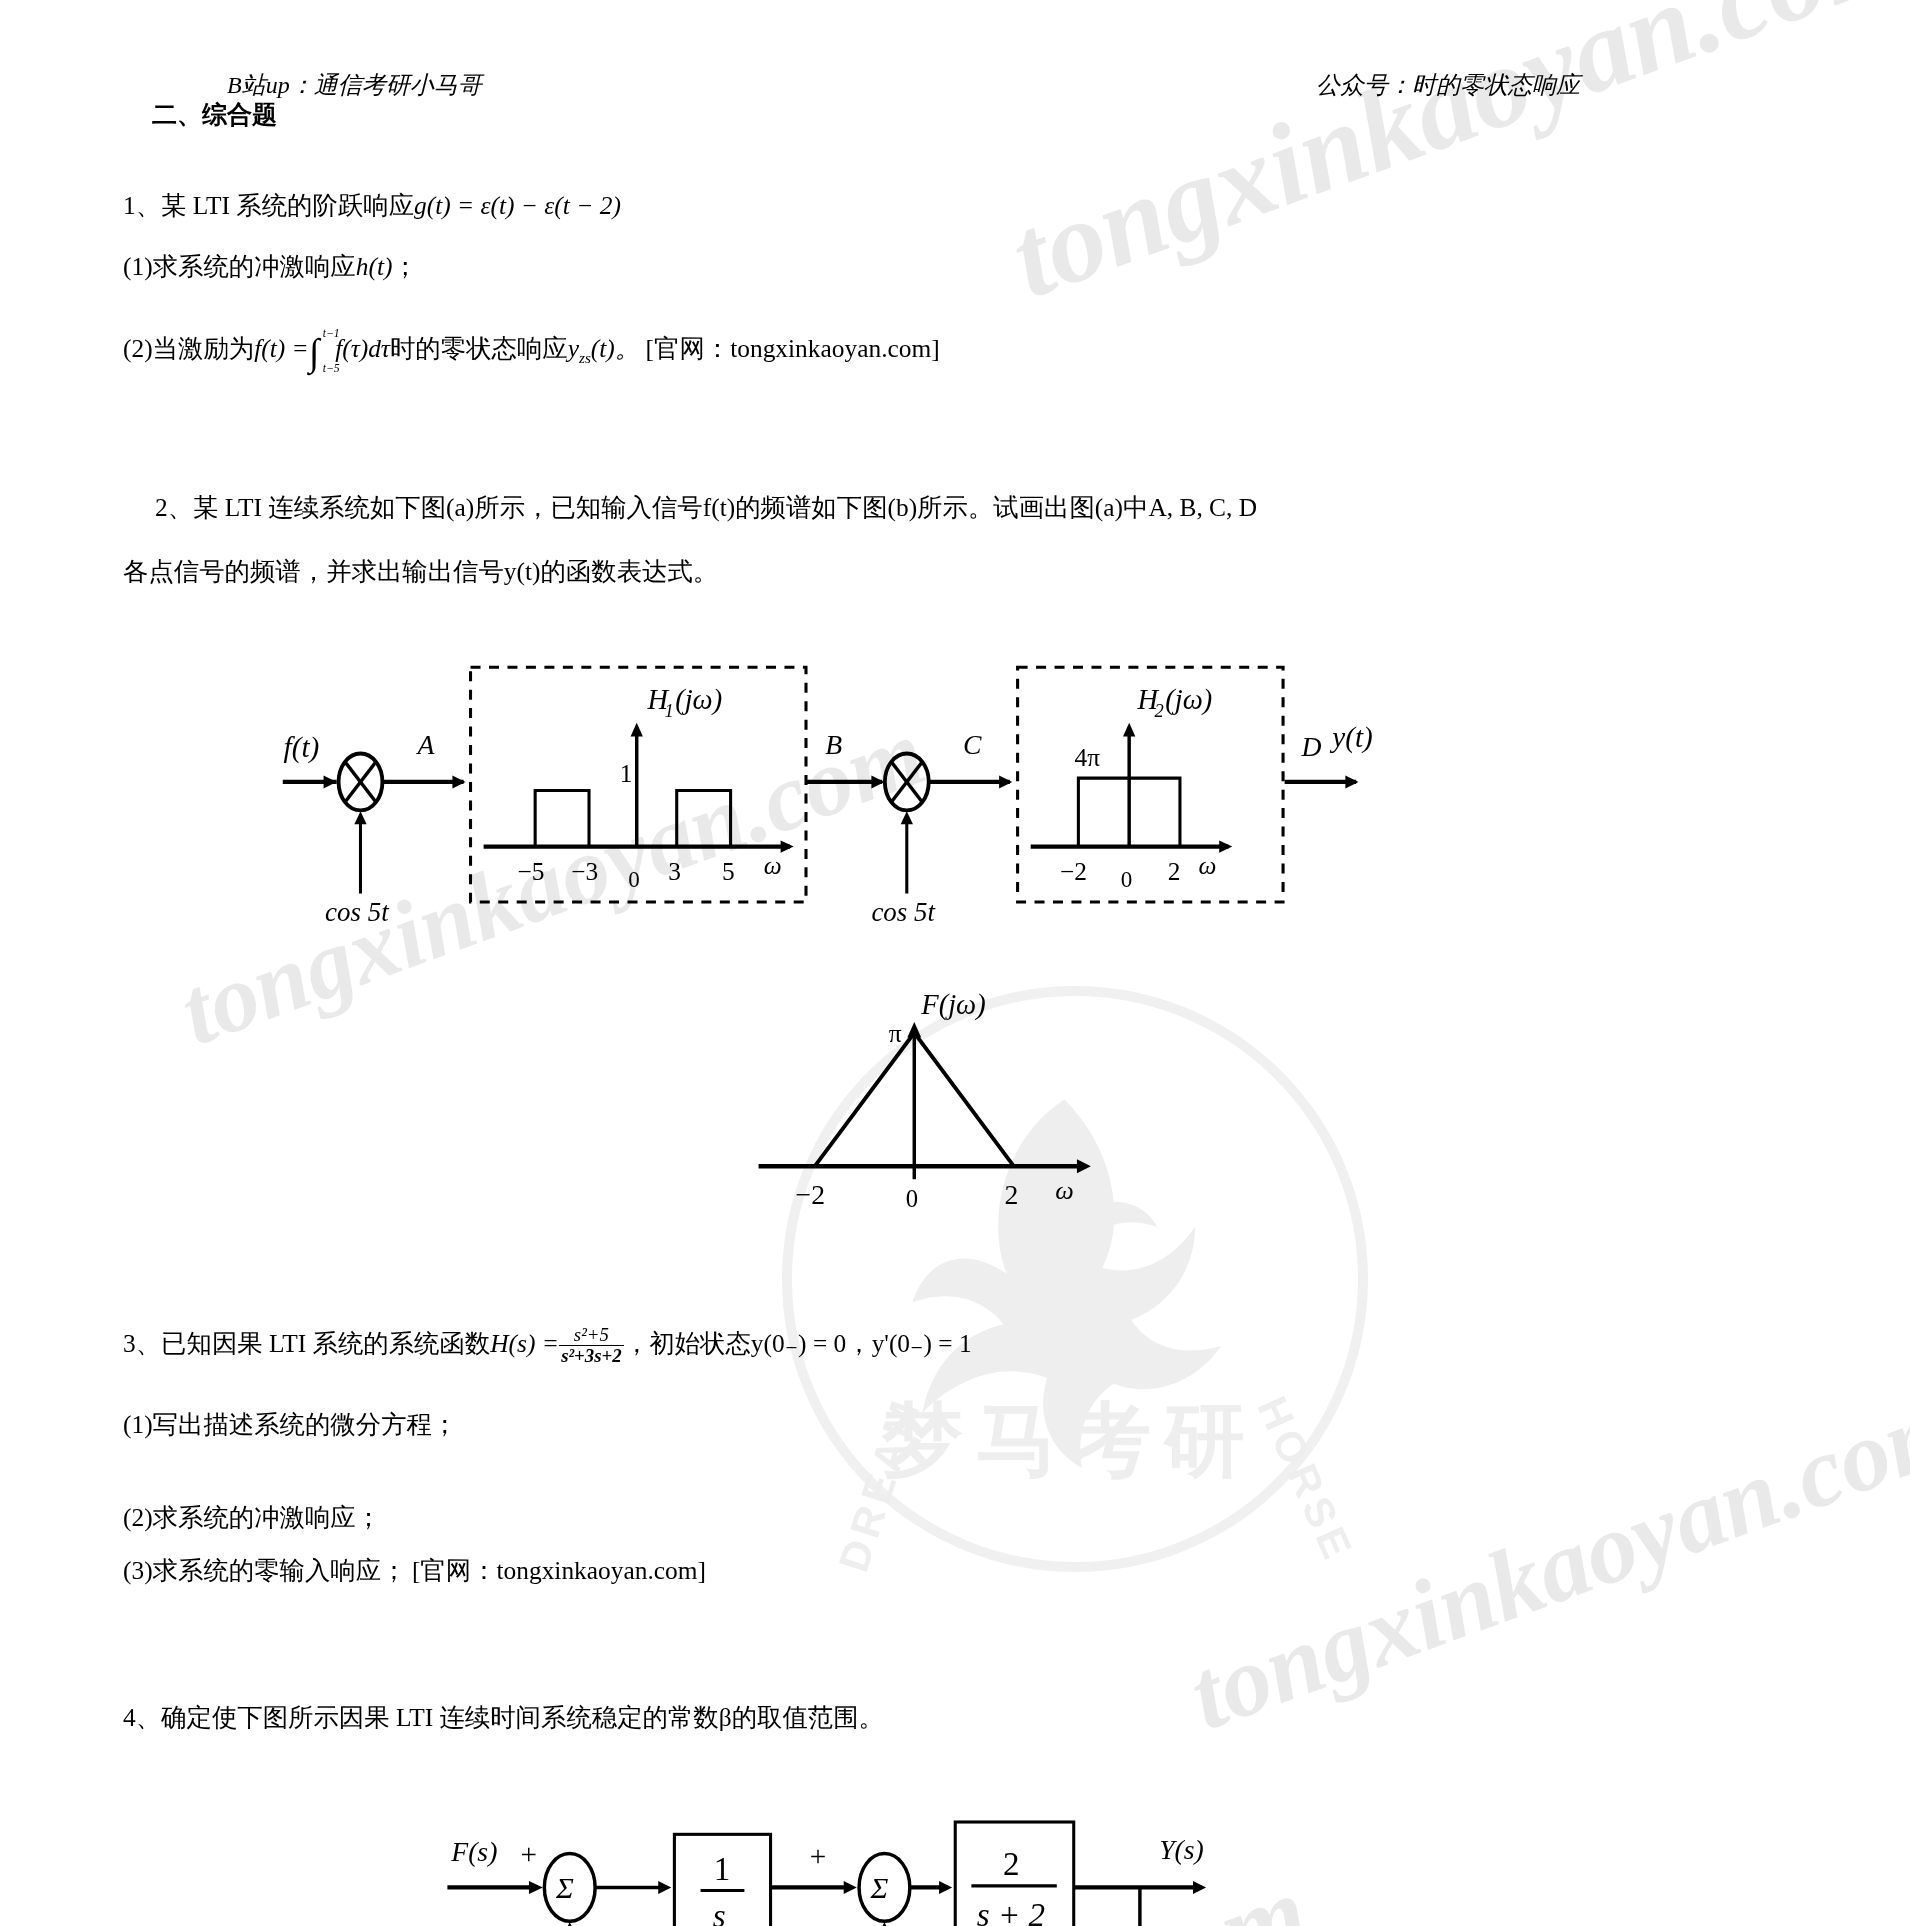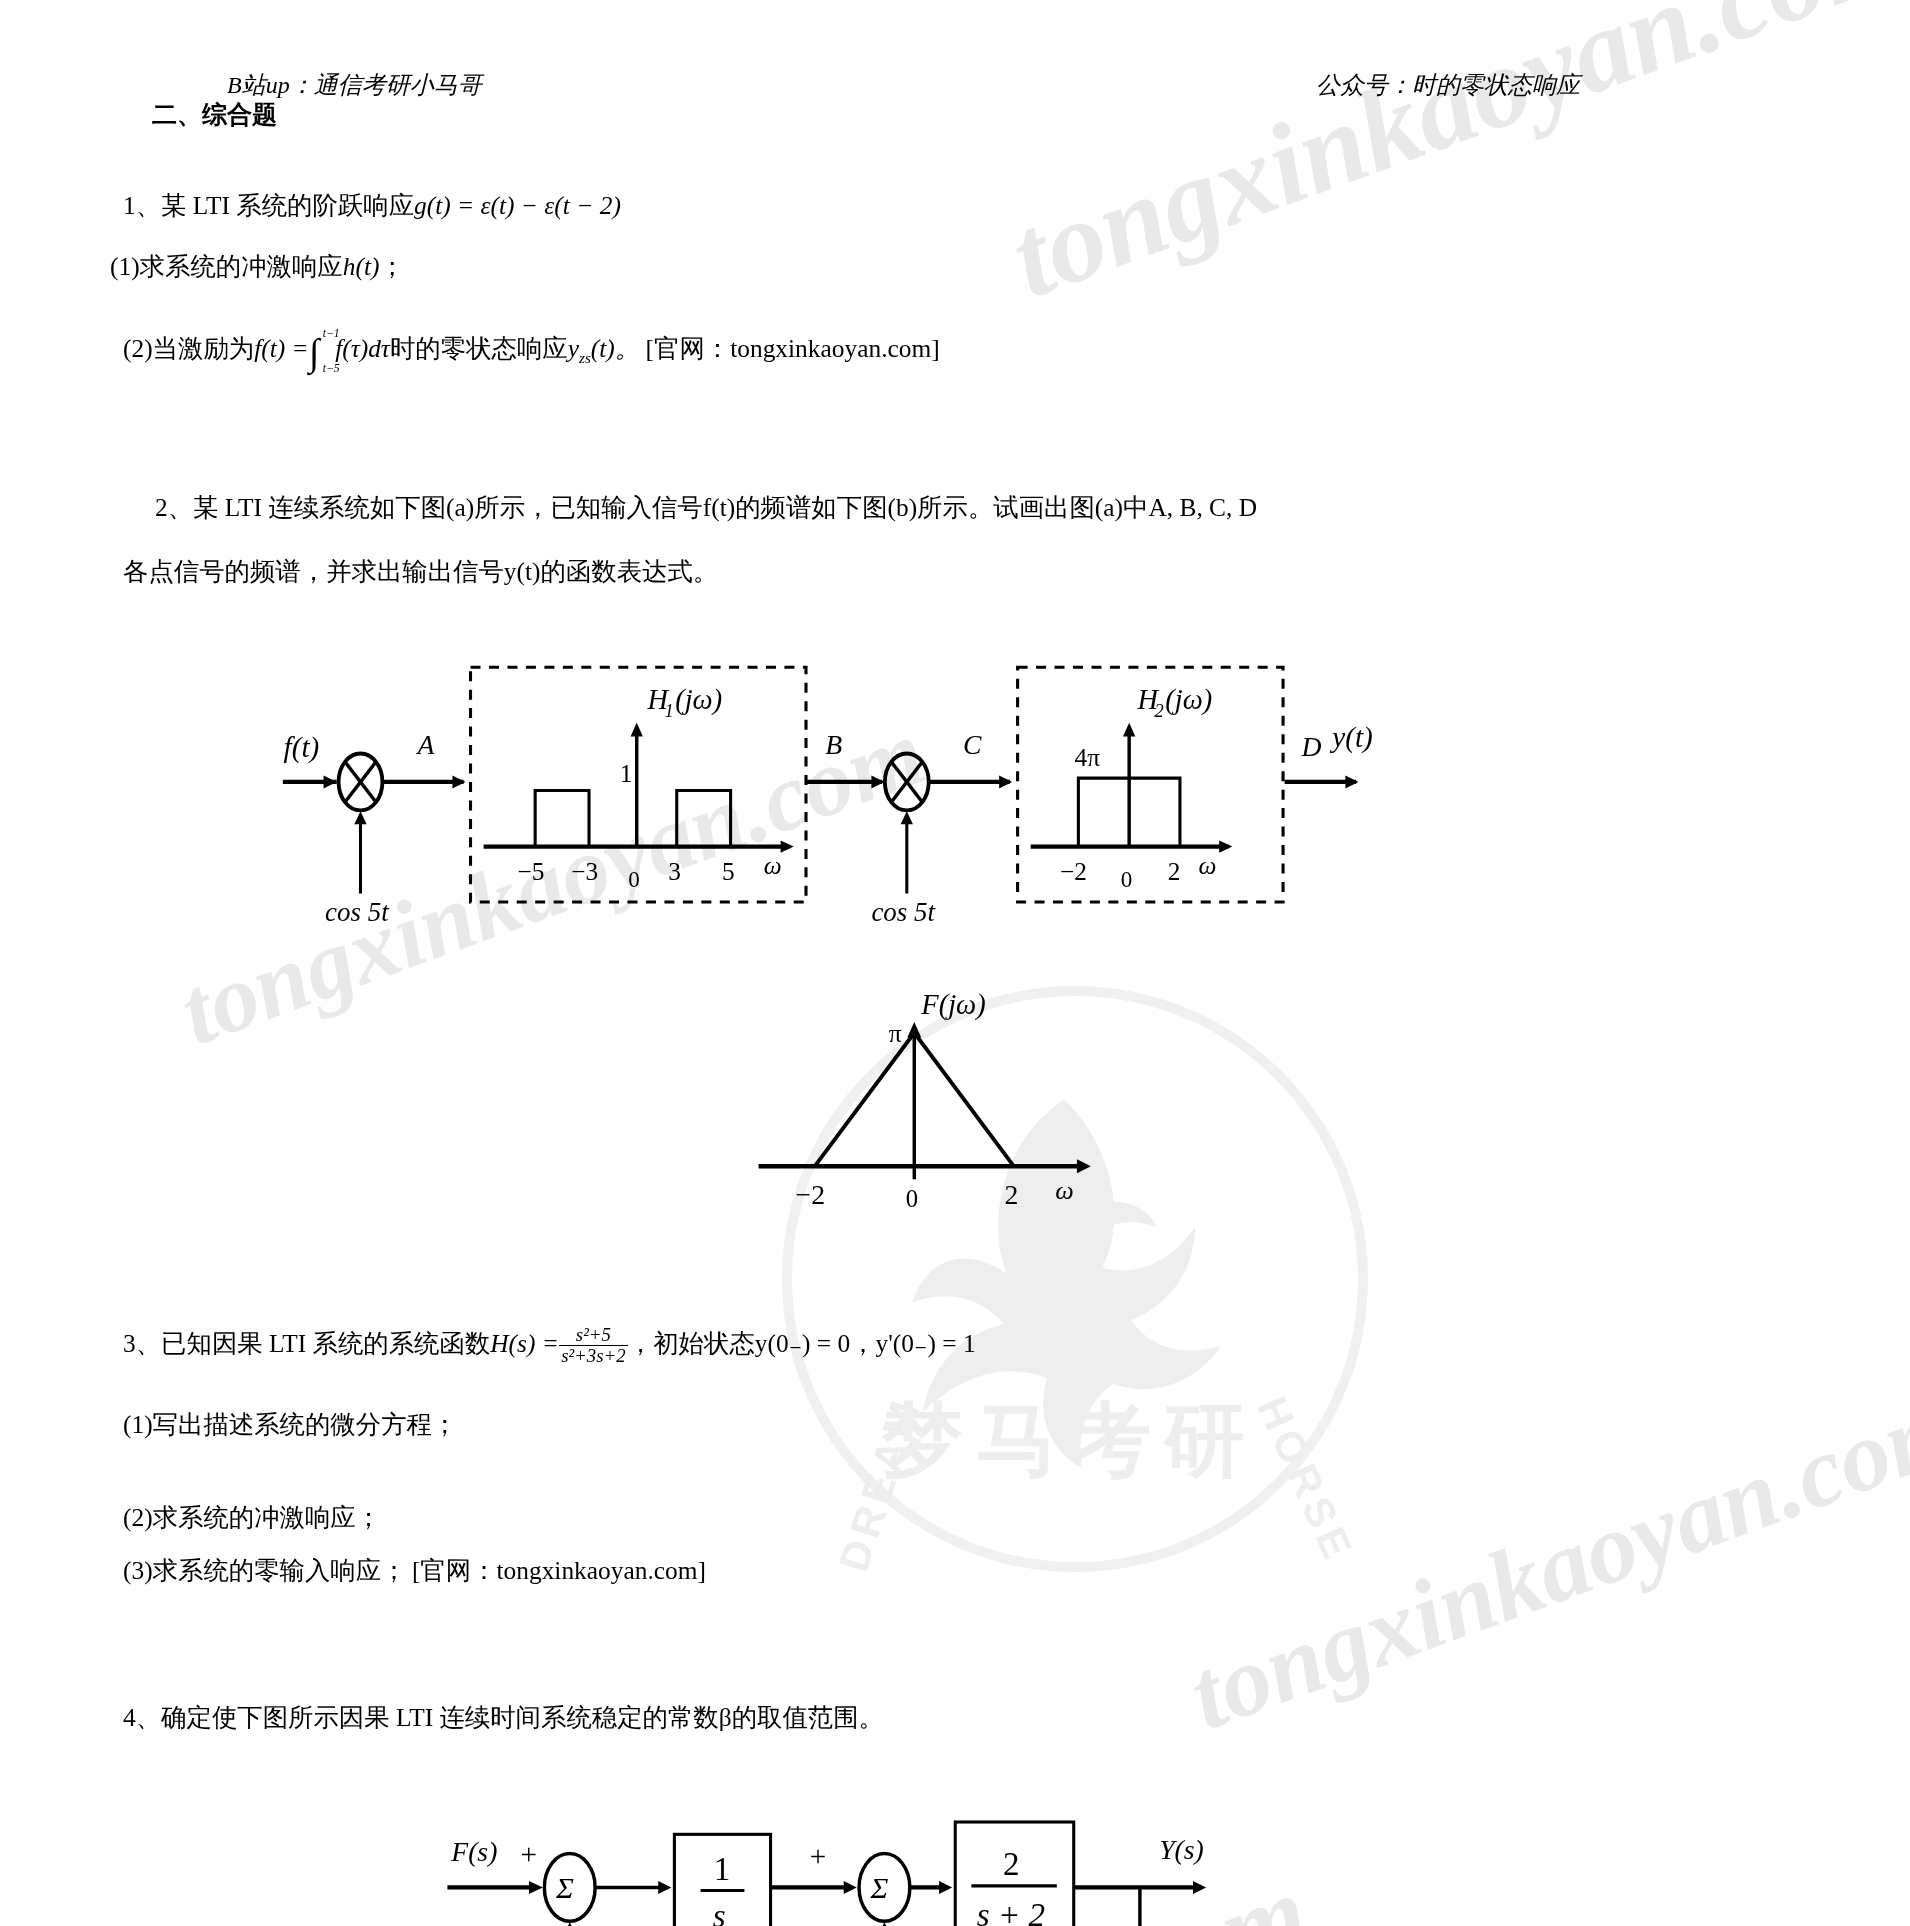--- a/index.html
+++ b/index.html
@@ -47,21 +47,21 @@
 
   .sec-title{position:absolute;left:123px;top:98px;font-size:25px;font-weight:700;
              font-family:"Liberation Serif",serif;margin-left:29px;}
 
   .q{position:absolute;font-size:25.4px;line-height:1.0;white-space:nowrap;}
   .sub{position:absolute;font-size:25.4px;line-height:1.0;white-space:nowrap;}
 
   .it{font-style:italic;}
   .frac{display:inline-block;vertical-align:-0.55em;text-align:center;font-size:0.74em;line-height:1.06;}
   .frac .num{display:block;border-bottom:1.2px solid #000;padding:0 2.3px;}
-  .frac .den{display:block;padding:0 2.3px;}
+  .frac .den{display:block;padding:0 2.3px;font-weight:bold;}
   .sub2{font-size:0.6em;vertical-align:sub;}
 
   .intg{display:inline-block;position:relative;vertical-align:-0.30em;}
   .intg .sym{font-size:1.5em;font-family:"Liberation Serif",serif;}
   .intg .lim{position:absolute;left:14px;font-size:0.46em;font-style:italic;}
   .intg .up{top:-5.4px;}
   .intg .lo{bottom:-3.9px;}
 
   
   .fig{position:absolute;}
@@ -98,21 +98,21 @@
 
   <div class="hdr hdr-left">B站up：通信考研小马哥</div>
   <div class="hdr hdr-right">公众号：时的零状态响应</div>
 
   <div class="sec-title">二、综合题</div>
 
   <div class="q" style="left:123px;top:193px;">
     <span>1、</span><span>某 LTI 系统的阶跃响应</span><span class="it">g(t) = ε(t) − ε(t − 2)</span>
   </div>
 
-  <div class="sub" style="left:110px;top:254px;">
+  <div class="sub" style="left:123px;top:254px;">
     <span>(1)</span><span>求系统的冲激响应</span><span class="it">h(t)</span><span>；</span>
   </div>
 
   <div class="sub" style="left:123px;top:333px;">
     <span>(2)</span><span>当激励为</span><span class="it">f(t) =</span><span class="intg"><span class="sym">∫</span><span class="lim up">t−1</span><span class="lim lo">t−5</span></span><span class="it" style="margin-left:16px;">f(τ)dτ</span><span>时的零状态响应</span><span class="it">y</span><span class="sub2 it">zs</span><span class="it">(t)。</span><span style="margin-left:5.4px;">[官网：tongxinkaoyan.com]</span>
   </div>
 
   <div class="q" style="left:123px;top:495px;margin-left:32px;">
     <span>2、</span><span>某 LTI 连续系统如下图(a)所示，已知输入信号f(t)的频谱如下图(b)所示。试画出图(a)中A, B, C, D</span>
   </div>

